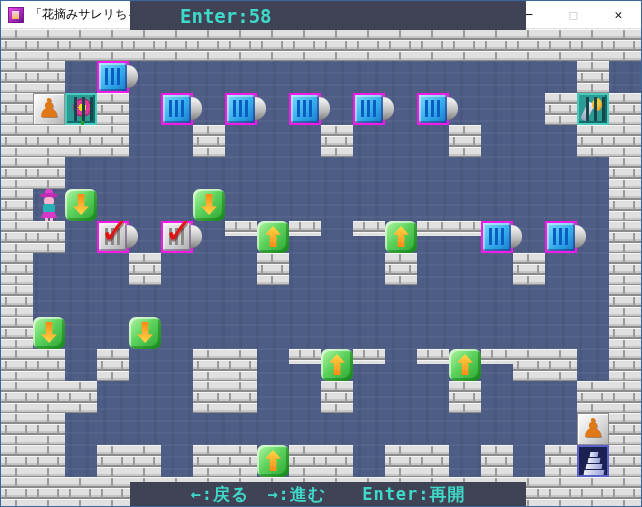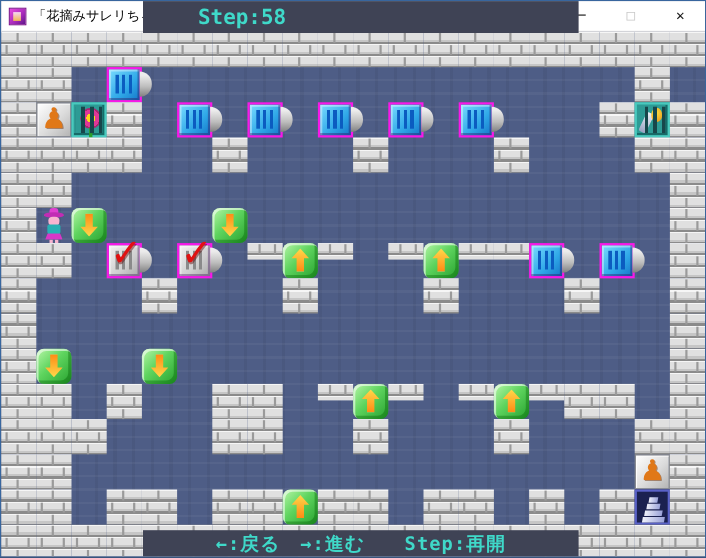--- a/index.html
+++ b/index.html
@@ -301,18 +301,18 @@
       <div class="tile t-brick" style="left: 416px; top: 448px;"></div>
       <div class="tile t-brick" style="left: 448px; top: 448px;"></div>
       <div class="tile t-brick" style="left: 480px; top: 448px;"></div>
       <div class="tile t-brick" style="left: 512px; top: 448px;"></div>
       <div class="tile t-brick" style="left: 544px; top: 448px;"></div>
       <div class="tile t-brick" style="left: 576px; top: 448px;"></div>
       <div class="tile t-brick" style="left: 608px; top: 448px;"></div>
     </div>
 
   <div class="hud-bar hud-top">
-    <span class="step-text">Step:58</span>
+    <span class="step-text">Enter:58</span>
   </div>
   <div class="hud-bar hud-bottom">
-    <span class="hint-text">←:戻る　→:進む　　Step:再開</span>
+    <span class="hint-text">←:戻る　→:進む　　Enter:再開</span>
   </div>
 </div>
 
 </body></html>

